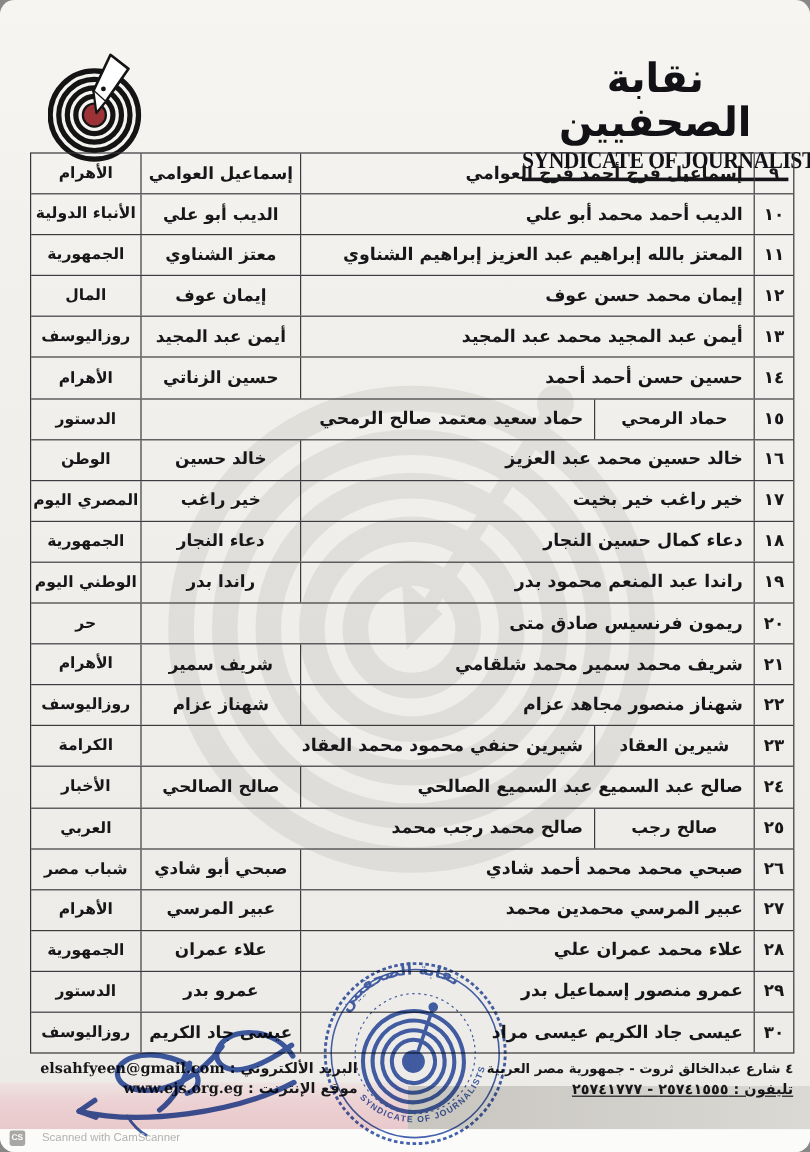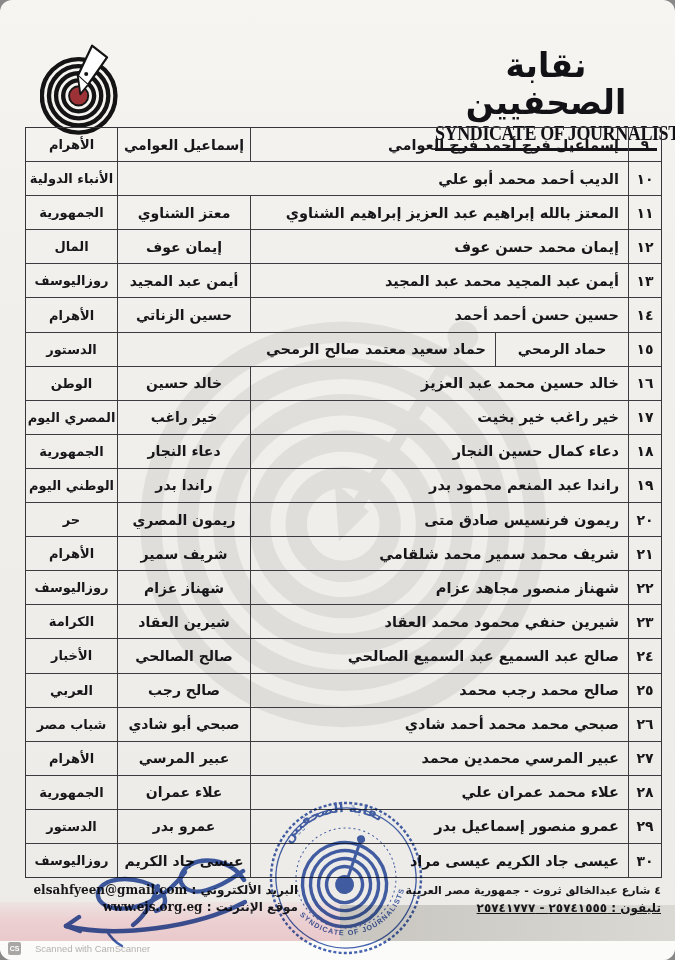--- a/index.html
+++ b/index.html
@@ -97,20 +97,21 @@
   <div class="mtable">
     <div class="trow">
       <div class="cell c-news">الأهرام</div>
       <div class="cell c-short">إسماعيل العوامي</div>
       <div class="cell c-full">إسماعيل فرج أحمد فرج العوامي</div>
       <div class="cell c-num">٩</div>
     </div>
 
     <div class="trow">
       <div class="cell c-news">الأنباء الدولية</div>
+      <div class="cell c-short">الديب أبو علي</div>
       <div class="cell c-full">الديب أحمد محمد أبو علي</div>
       <div class="cell c-num">١٠</div>
     </div>
 
     <div class="trow">
       <div class="cell c-news">الجمهورية</div>
       <div class="cell c-short">معتز الشناوي</div>
       <div class="cell c-full">المعتز بالله إبراهيم عبد العزيز إبراهيم الشناوي</div>
       <div class="cell c-num">١١</div>
     </div>
@@ -166,57 +167,56 @@
 
     <div class="trow">
       <div class="cell c-news">الوطني اليوم</div>
       <div class="cell c-short">راندا بدر</div>
       <div class="cell c-full">راندا عبد المنعم محمود بدر</div>
       <div class="cell c-num">١٩</div>
     </div>
 
     <div class="trow">
       <div class="cell c-news">حر</div>
-      <div class="cell c-short">ريمون المصري</div>
       <div class="cell c-full">ريمون فرنسيس صادق متى</div>
       <div class="cell c-num">٢٠</div>
     </div>
 
     <div class="trow">
       <div class="cell c-news">الأهرام</div>
       <div class="cell c-short">شريف سمير</div>
       <div class="cell c-full">شريف محمد سمير محمد شلقامي</div>
       <div class="cell c-num">٢١</div>
     </div>
 
     <div class="trow">
       <div class="cell c-news">روزاليوسف</div>
       <div class="cell c-short">شهناز عزام</div>
       <div class="cell c-full">شهناز منصور مجاهد عزام</div>
       <div class="cell c-num">٢٢</div>
     </div>
 
     <div class="trow">
       <div class="cell c-news">الكرامة</div>
+      <div class="cell c-full">شيرين حنفي محمود محمد العقاد</div>
       <div class="cell c-short">شيرين العقاد</div>
-      <div class="cell c-full">شيرين حنفي محمود محمد العقاد</div>
       <div class="cell c-num">٢٣</div>
     </div>
 
     <div class="trow">
       <div class="cell c-news">الأخبار</div>
       <div class="cell c-short">صالح الصالحي</div>
       <div class="cell c-full">صالح عبد السميع عبد السميع الصالحي</div>
       <div class="cell c-num">٢٤</div>
     </div>
 
     <div class="trow">
       <div class="cell c-news">العربي</div>
+      <div class="cell c-full">صالح محمد رجب محمد</div>
       <div class="cell c-short">صالح رجب</div>
-      <div class="cell c-full">صالح محمد رجب محمد</div>
       <div class="cell c-num">٢٥</div>
     </div>
 
     <div class="trow">
       <div class="cell c-news">شباب مصر</div>
       <div class="cell c-short">صبحي أبو شادي</div>
       <div class="cell c-full">صبحي محمد محمد أحمد شادي</div>
       <div class="cell c-num">٢٦</div>
     </div>
 

